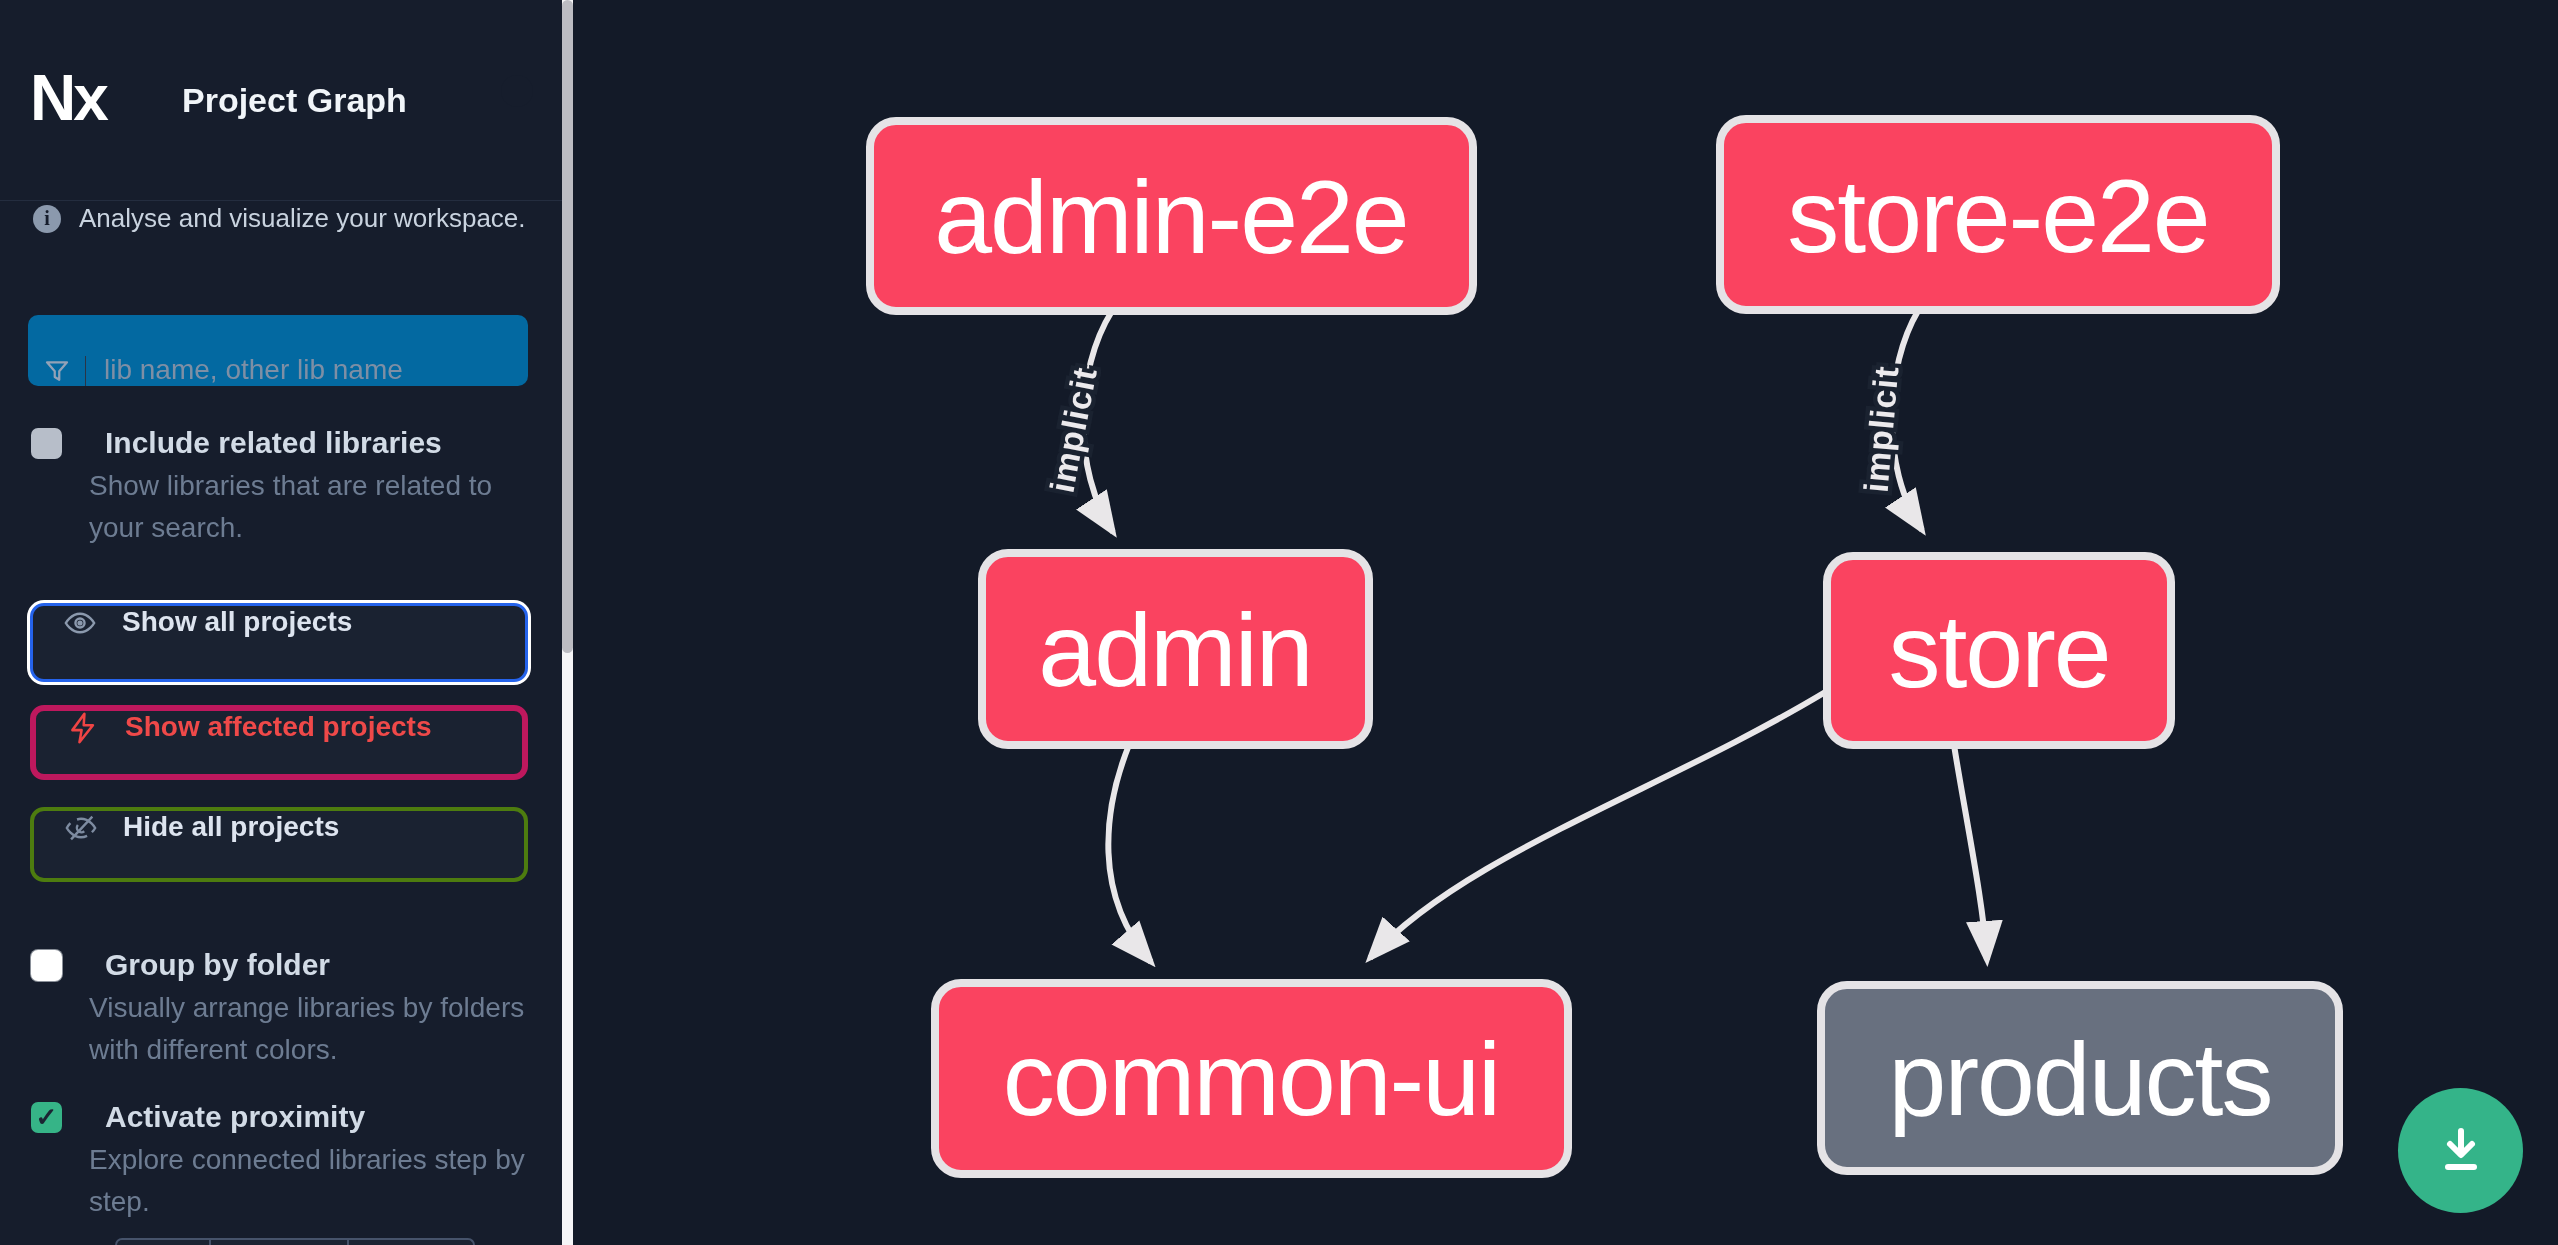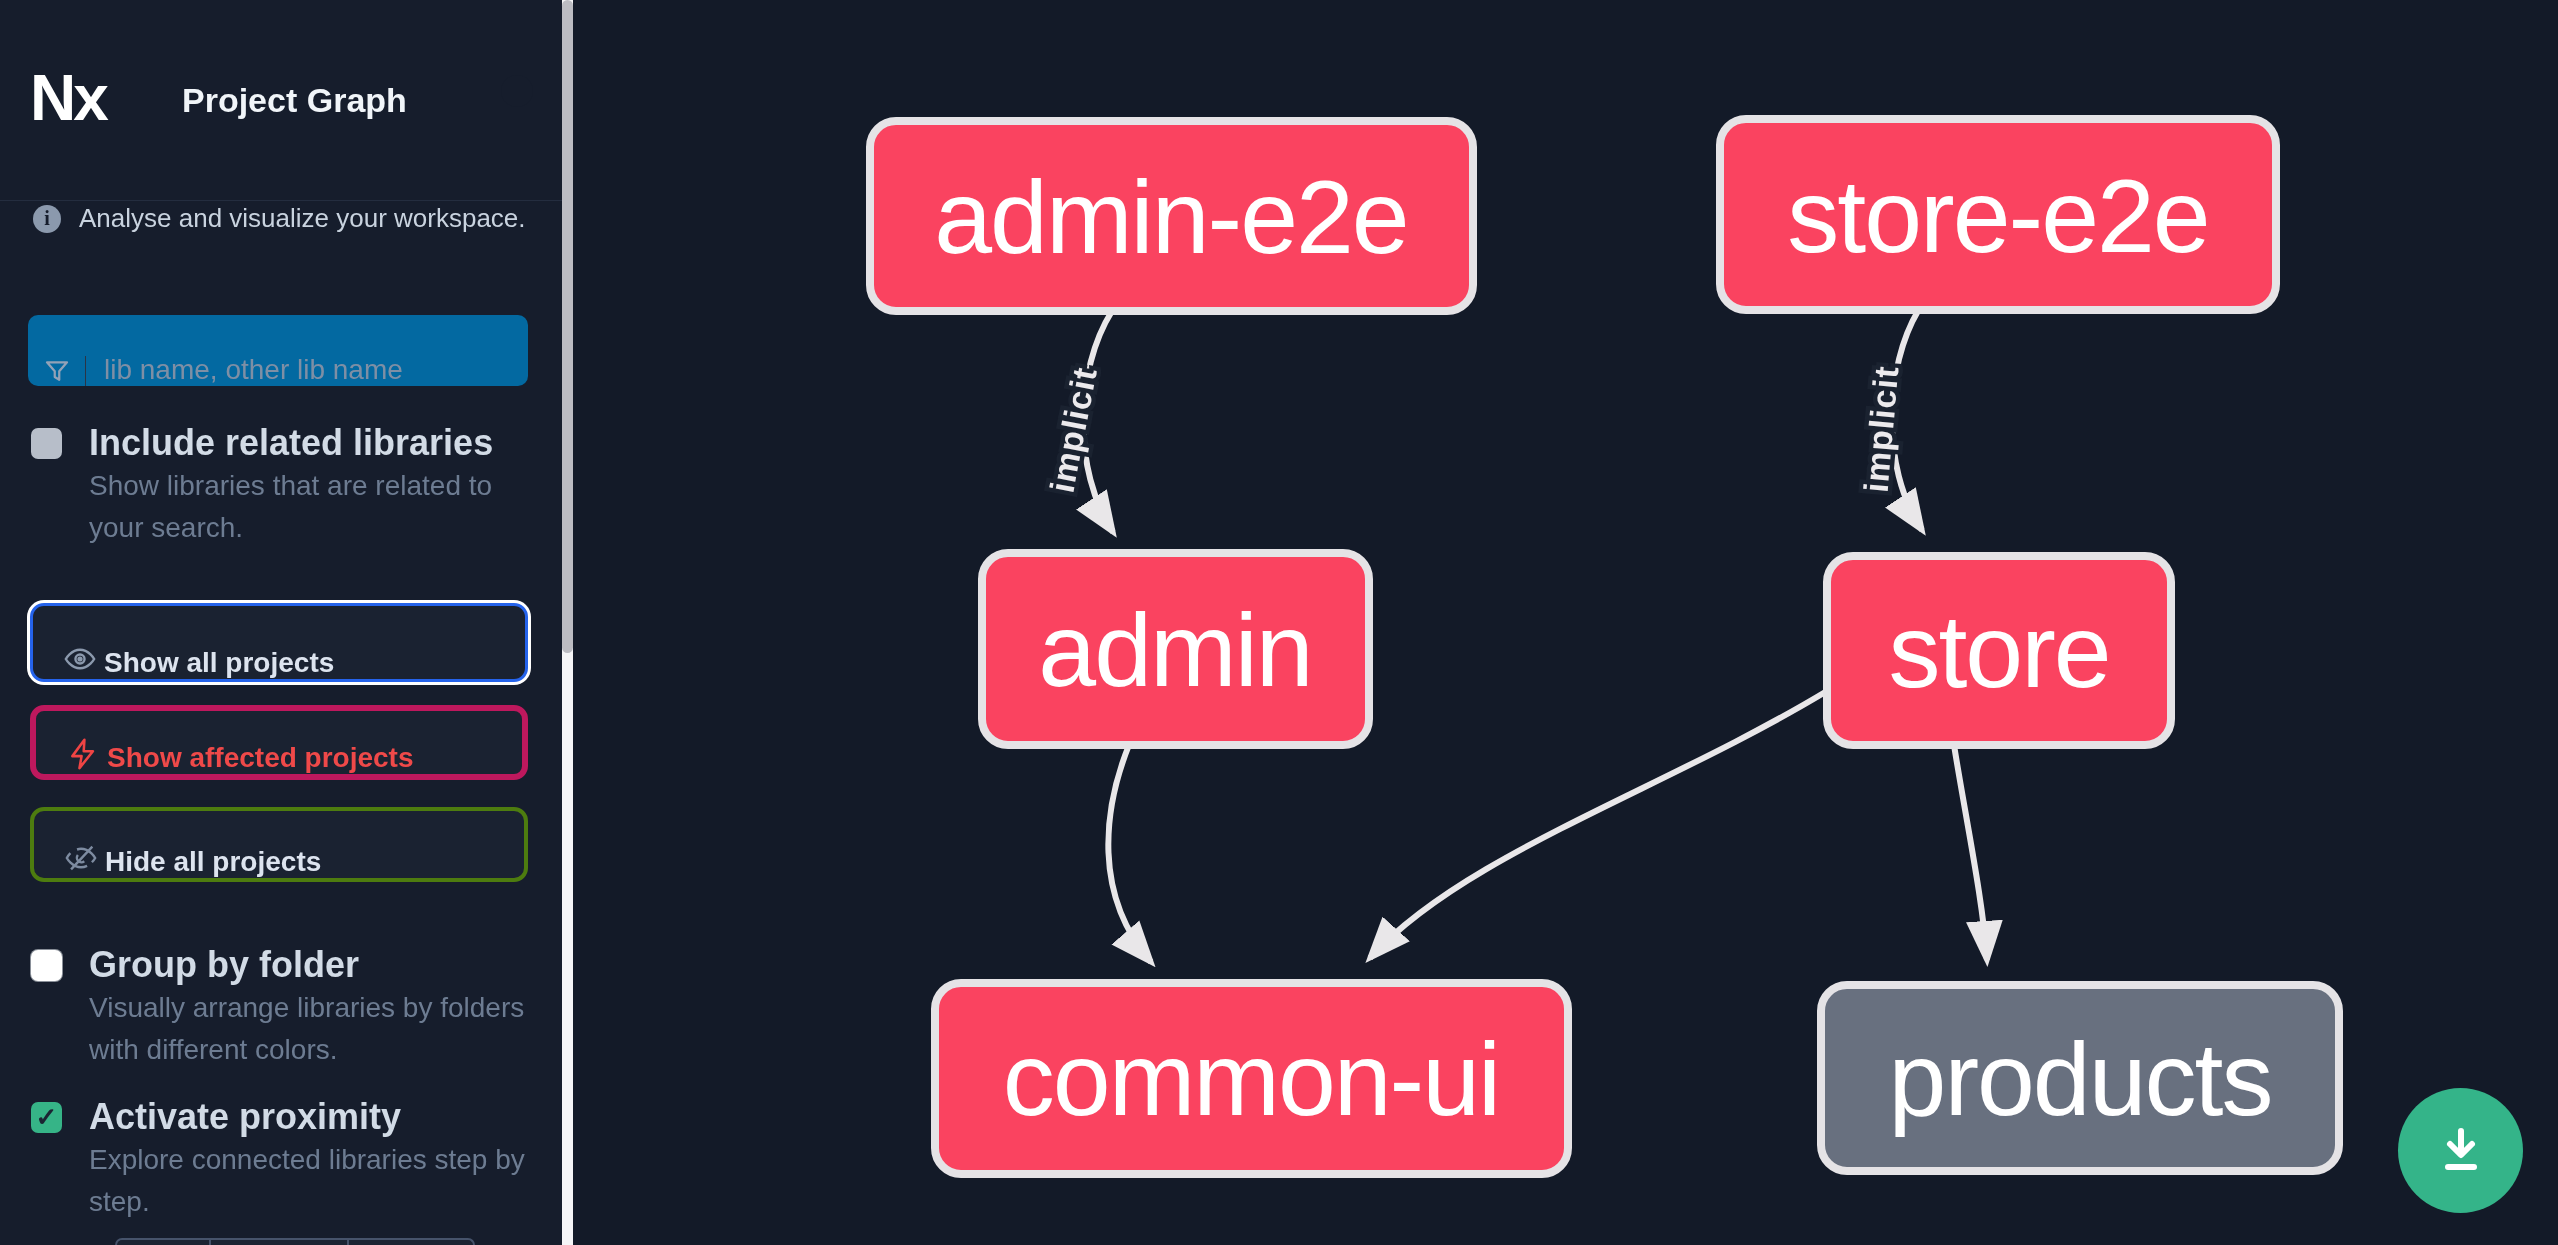--- a/index.html
+++ b/index.html
@@ -24,24 +24,24 @@
   .search-iconcell { width:58px; display:flex; align-items:center; justify-content:center; border-right:1px solid #2b3446; }
   .search-box input { flex:1; background:transparent; border:none; outline:none; color:#dfe7f1; font-size:28px; padding:0 18px; font-family:"Liberation Sans", sans-serif; }
   .search-box input::placeholder { color:#7e8fa5; }
 
   .chk-block { position:absolute; left:31px; display:flex; gap:27px; }
   .chk-box { flex:0 0 auto; width:31px; height:31px; border-radius:7px; margin-top:2px; }
   .chk-unchecked-muted { background:#b7bec9; }
   .chk-unchecked-white { background:#ffffff; box-shadow:0 0 0 1px #8a9099; }
   .chk-checked { background:#36b487; color:#1b2433; font-size:26px; font-weight:900; display:flex; align-items:center; justify-content:center; }
   .chk-text { width:450px; }
-  .chk-label { color:#d2dbe6; font-size:36px; font-weight:700; line-height:34px; }
+  .chk-label { color:#d2dbe6; font-size:30px; font-weight:700; line-height:34px;margin-left:16px; }
   .chk-desc { color:#6d7c92; font-size:28px; line-height:42px; margin-top:5px; }
 
-  .side-btn { position:absolute; left:30px; width:498px; border-radius:14px; background:#1a2231; display:flex; align-items:flex-end; gap:7px; padding-left:30px; cursor:pointer; font-family:"Liberation Sans", sans-serif; }
+  .side-btn { position:absolute; left:30px; width:498px; border-radius:14px; background:#1a2231; display:flex; align-items:flex-start; gap:25px; padding-left:30px; cursor:pointer; font-family:"Liberation Sans", sans-serif; }
   .side-btn .lbl { font-size:28px; font-weight:600; color:#dde4ef; }
   .btn-show-all { top:603px; height:79px; border:3px solid #2563eb; box-shadow:0 0 0 3px #ffffff; }
   .btn-affected { top:705px; height:75px; border:6px solid #be185d; }
   .btn-affected .lbl { color:#ef4949; }
   .btn-hide { top:807px; height:75px; border:4px solid #4d7c0f; }
 
   .seg-sliver { position:absolute; left:115px; bottom:0; width:360px; height:7px; background:#1c2433; border:2px solid #46536b; border-bottom:none; border-radius:10px 10px 0 0; }
   .seg-sliver .d1, .seg-sliver .d2 { position:absolute; top:0; width:2px; height:7px; background:#46536b; }
   .seg-sliver .d1 { left:92px; } .seg-sliver .d2 { left:230px; }
 

